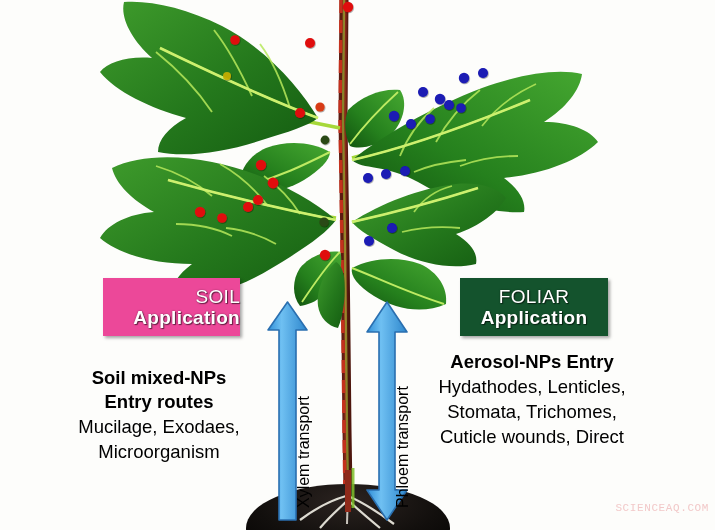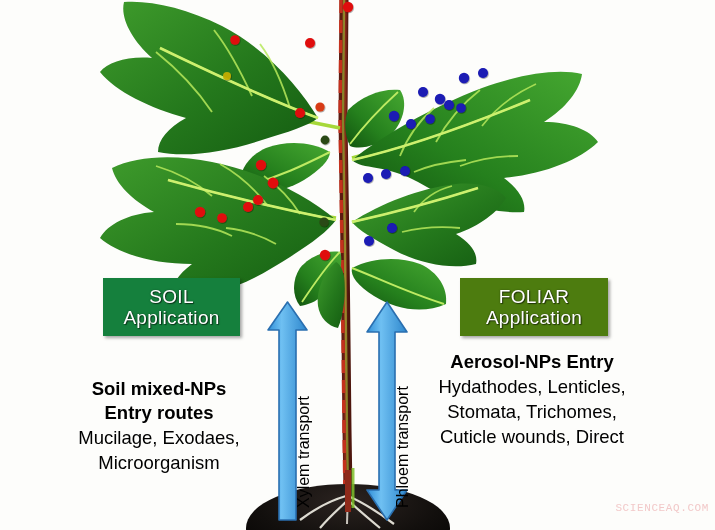--- a/index.html
+++ b/index.html
@@ -16,31 +16,31 @@
 
   
   .appbox{
     position:absolute;
     display:flex;flex-direction:column;align-items:center;justify-content:center;
     color:#ffffff;
     text-shadow:1px 1px 1px rgba(0,0,0,.55), 0 0 2px rgba(0,0,0,.4);
     box-shadow:2px 2px 3px rgba(0,0,0,.35);
   }
   .appbox .t1{font-size:19px;line-height:21px;font-weight:400;letter-spacing:.3px;}
-  .appbox .t2{font-size:19px;line-height:22px;font-weight:400;letter-spacing:.3px;}
-
-  #soil-box{left:103px;top:278px;width:137px;height:58px;background:#15803d;}
-  #foliar-box{left:460px;top:278px;width:148px;height:58px;background:#4d7c0f;}
+  .appbox .t2{font-size:19px;line-height:22px;font-weight:700;letter-spacing:.3px;}
+
+  #soil-box{left:103px;top:278px;width:137px;height:58px;background:#ec4899;align-items:flex-end;}
+  #foliar-box{left:460px;top:278px;width:148px;height:58px;background:#14532d;}
 
   
   .routes{position:absolute;text-align:center;color:#000;}
   .routes .hd{font-weight:bold;font-size:18.5px;line-height:24px;}
   .routes .bd{font-weight:400;font-size:18.5px;line-height:25px;}
 
-  #soil-routes{left:48px;top:377px;width:222px;}
+  #soil-routes{left:48px;top:366px;width:222px;}
   #foliar-routes{left:408px;top:350px;width:248px;}
 
   
   .arrowwrap{position:absolute;}
   .arrowlabel{
     position:absolute;
     color:#000;font-size:16px;font-weight:400;
     white-space:nowrap;
     transform-origin:0 0;
     transform:rotate(-90deg);

